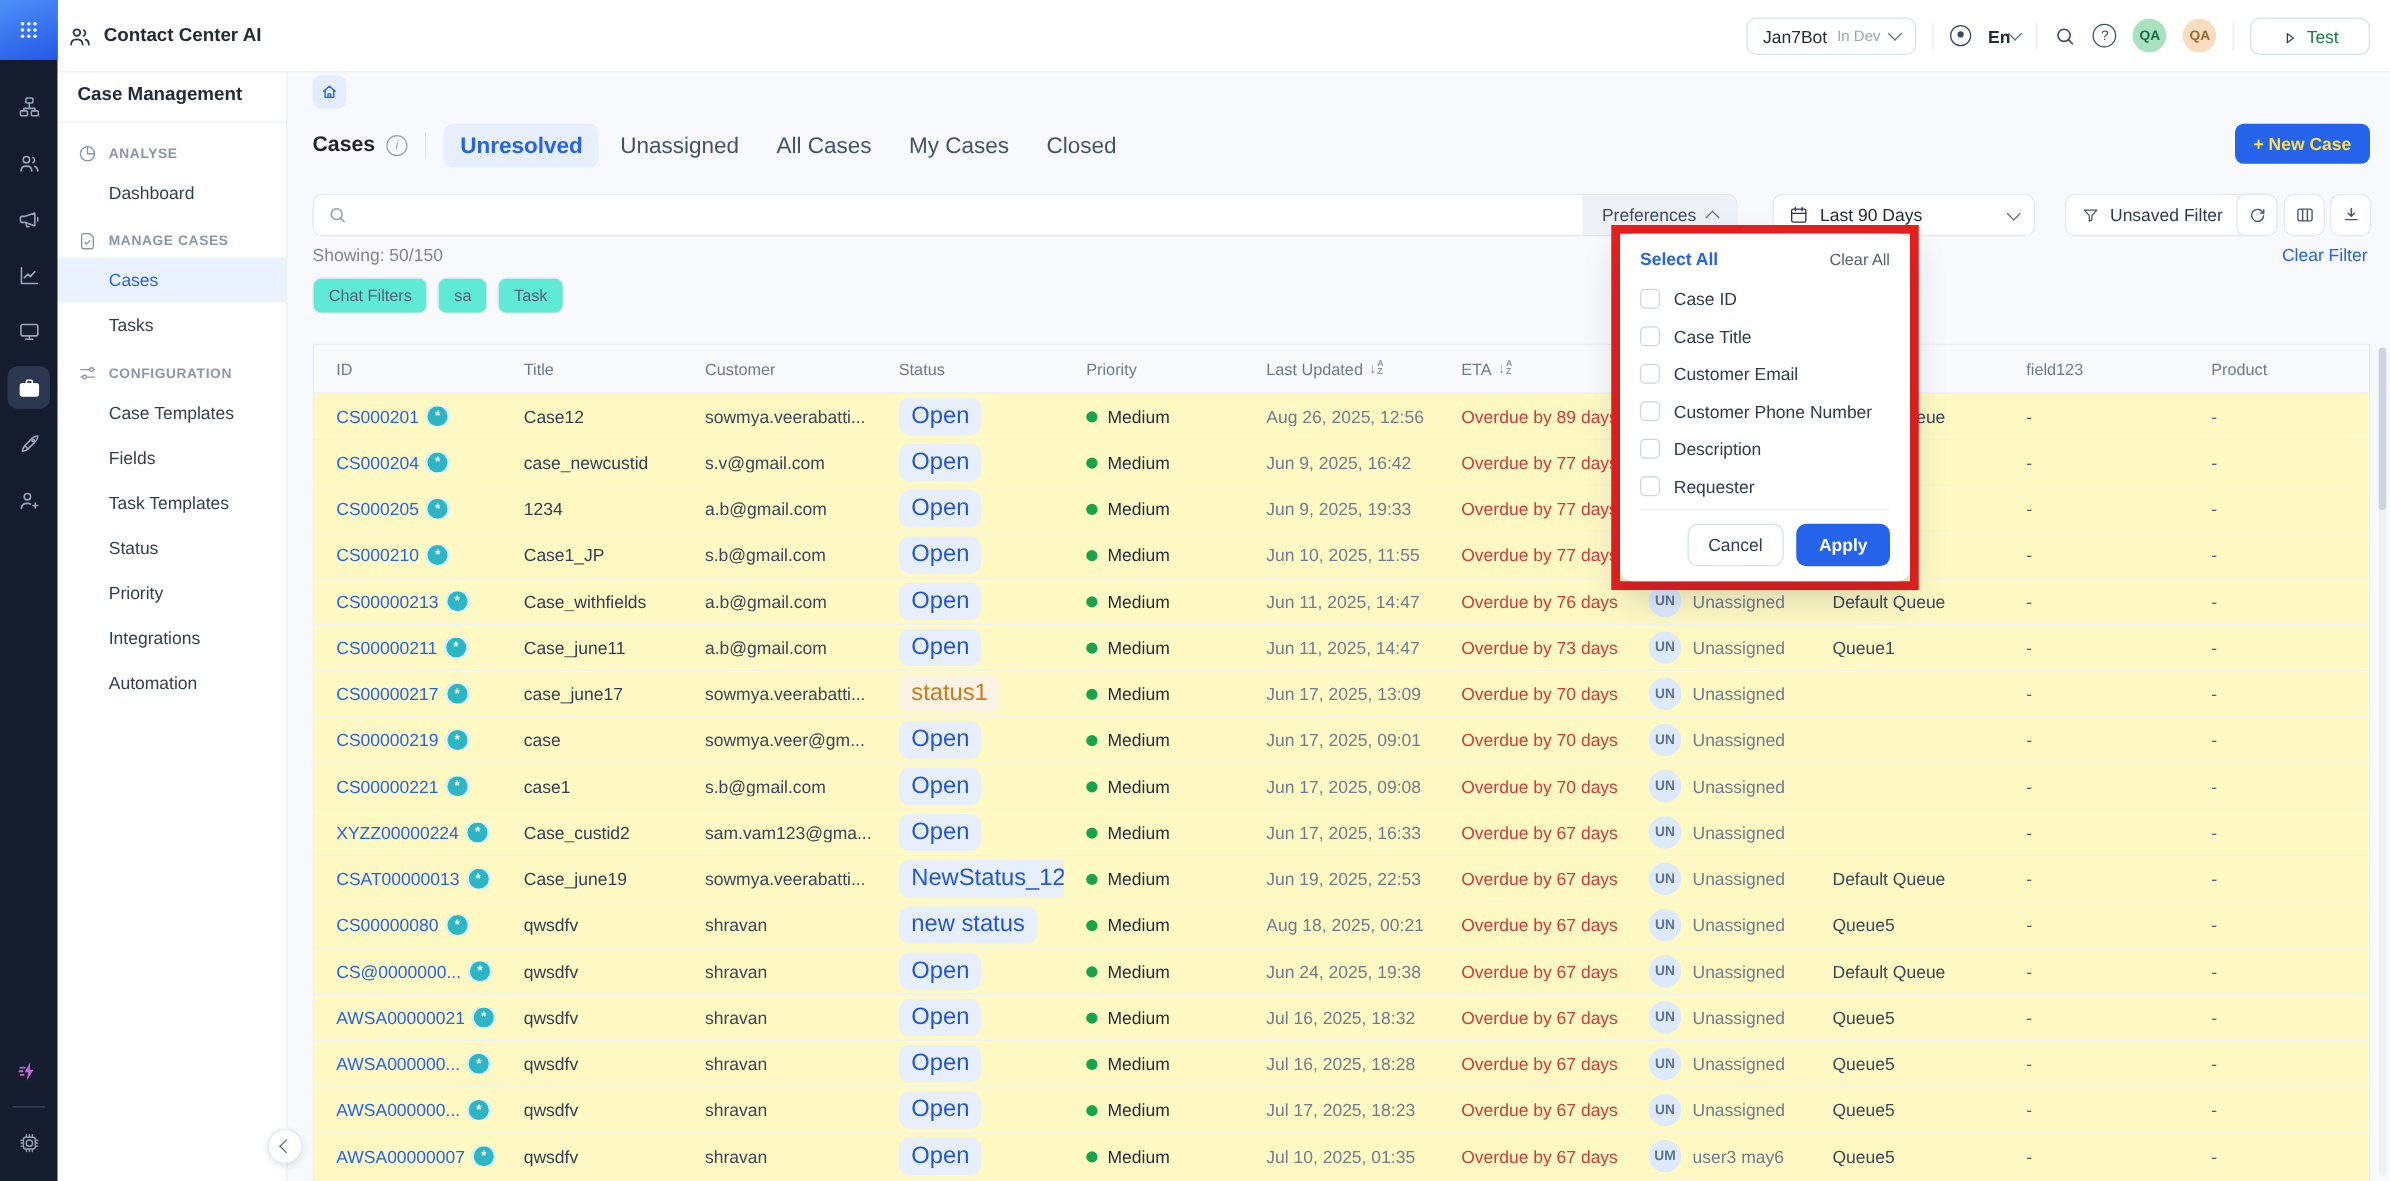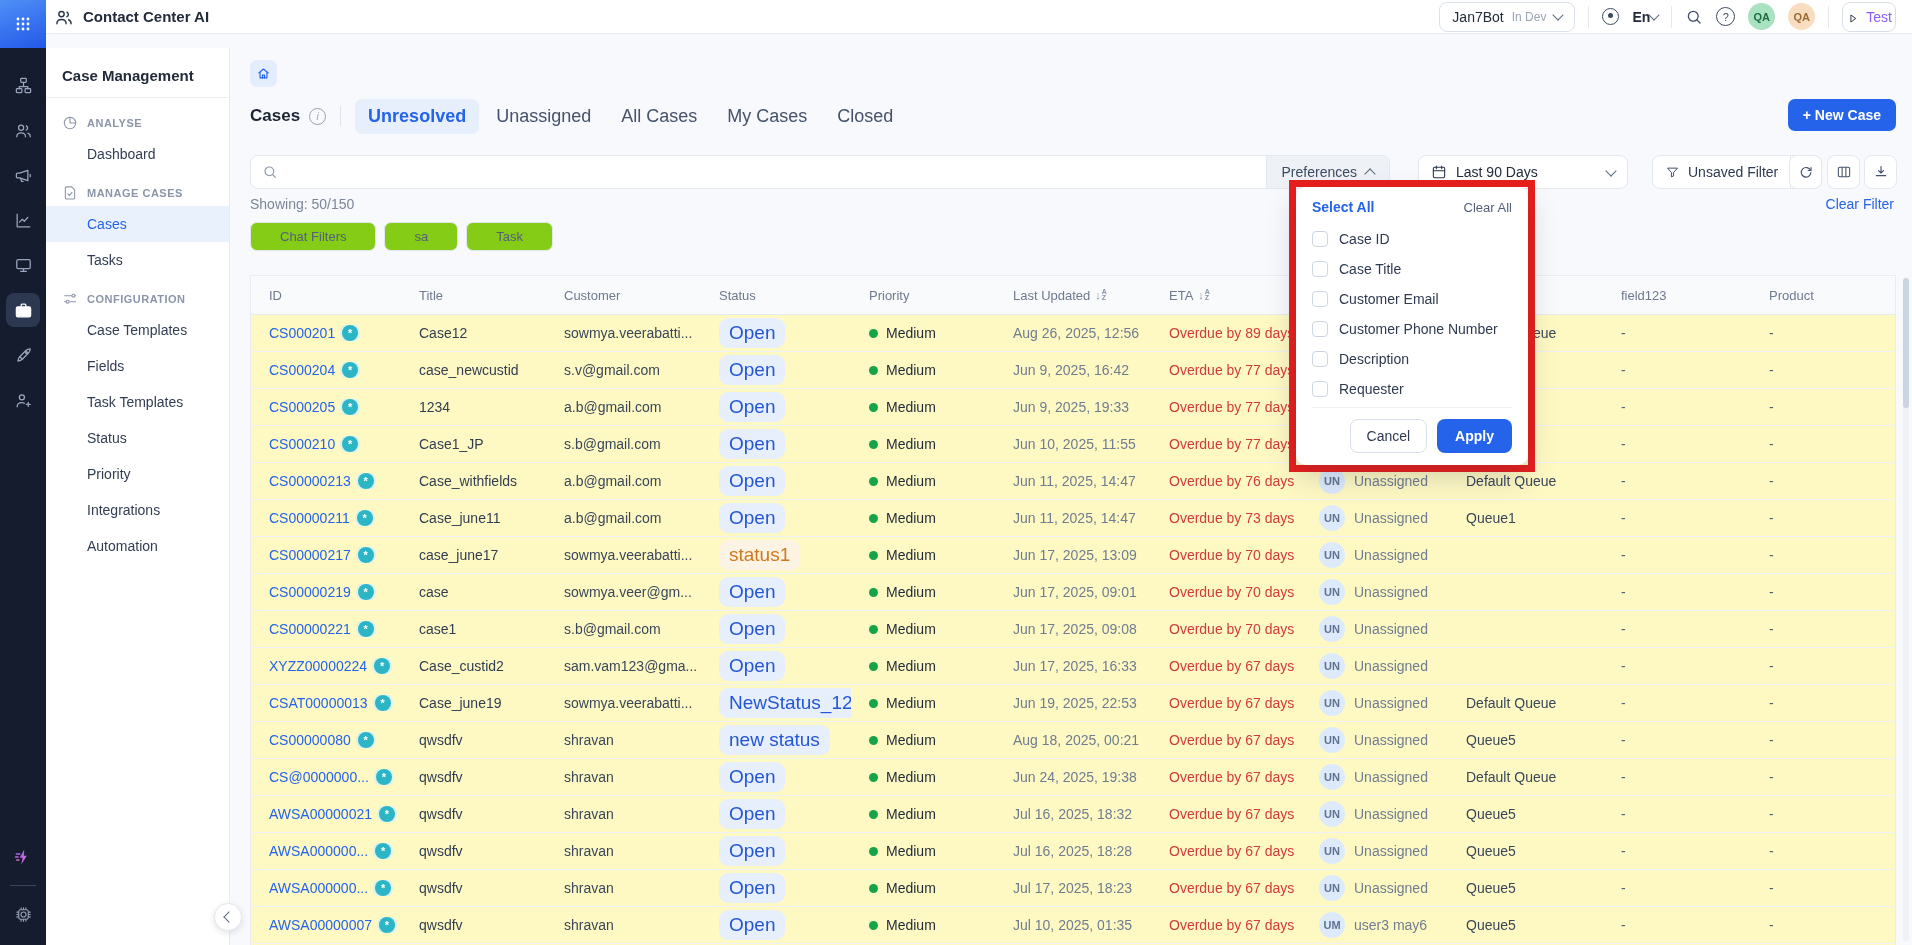--- a/index.html
+++ b/index.html
@@ -1,36 +1,36 @@
 <!DOCTYPE html>
 <html><head>
 <meta charset="utf-8">
 <style>
   html,body{margin:0;padding:0;}
   body{width:1912px;height:945px;position:relative;overflow:hidden;background:#f7f9fc;
        font-family:"Liberation Sans",sans-serif;color:#1f2937;-webkit-font-smoothing:antialiased;}
   svg{flex:none;display:block;}
 
   
-  .topbar{position:absolute;left:46px;top:0;right:0;height:34px;background:#fff;border-bottom:1px solid #e8ecf2;
+  .topbar{position:absolute;left:46px;top:0;right:0;height:58px;background:#fff;border-bottom:1px solid #e8ecf2;
           display:flex;align-items:center;justify-content:space-between;padding:0 16px 0 8px;box-sizing:border-box;z-index:6;}
   .tb-left{display:flex;align-items:center;gap:9px;}
   .app-title{font-size:15px;font-weight:700;color:#222b3a;}
   .tb-right{display:flex;align-items:center;gap:13px;}
   .bot-pill{display:flex;align-items:center;gap:8px;border:1px solid #dbe1ea;border-radius:8px;padding:6px 12px;font-size:14px;color:#222b3a;cursor:pointer;}
   .indev{color:#9aa5b5;font-size:12px;}
   .tb-sep{width:1px;height:22px;background:#e5eaf1;}
   .record-ic{width:15px;height:15px;border:1.6px solid #3c4a63;border-radius:50%;position:relative;}
   .record-ic::after{content:"";position:absolute;left:4.2px;top:4.2px;width:5px;height:5px;background:#3c4a63;border-radius:50%;}
   .lang{display:flex;align-items:center;gap:0;font-size:14px;font-weight:600;color:#222b3a;cursor:pointer;}
   .help-circ{width:17px;height:17px;border:1.5px solid #3c4a63;border-radius:50%;color:#3c4a63;font-size:11px;display:flex;align-items:center;justify-content:center;}
   .qa{width:27px;height:27px;border-radius:50%;font-size:11px;font-weight:700;display:flex;align-items:center;justify-content:center;cursor:pointer;}
   .qa.green{background:#a9e2c0;color:#1d6b42;}
   .qa.peach{background:#f8ddc0;color:#9a6b35;}
-  .test-btn{display:flex;align-items:flex-end;gap:7px;border:1px solid #d8dfe9;background:#fff;border-radius:8px;padding:6px 3px;font-size:14px;color:#8b5cf6;cursor:pointer;}
+  .test-btn{display:flex;align-items:flex-end;gap:7px;border:1px solid #d8dfe9;background:#fff;border-radius:8px;padding:6px 24px;font-size:14px;color:#15803d;cursor:pointer;}
 
   .chev{width:7px;height:7px;border-right:1.7px solid #5b6b7e;border-bottom:1.7px solid #5b6b7e;display:inline-block;}
   .chev.d{transform:rotate(45deg);margin-top:-3px;}
   .chev.u{transform:rotate(-135deg);margin-top:3px;}
   .chev.l{transform:rotate(135deg);margin-left:2px;}
 
   
   .rail{position:absolute;left:0;top:0;width:46px;height:945px;background:#151c2e;z-index:7;display:flex;flex-direction:column;align-items:center;}
   .rail-logo{width:46px;height:48px;background:linear-gradient(160deg,#4f90f7,#2358e8);display:flex;align-items:center;justify-content:center;cursor:pointer;}
   .rail-icons{display:flex;flex-direction:column;align-items:center;gap:11px;padding-top:20px;}
@@ -52,42 +52,42 @@
                 box-shadow:0 2px 6px rgba(25,35,60,.12);display:flex;align-items:center;justify-content:center;cursor:pointer;}
 
   
   .home-btn{position:absolute;left:250px;top:60px;width:27px;height:27px;background:#e4edfc;border-radius:7px;display:flex;align-items:center;justify-content:center;cursor:pointer;z-index:2;}
   .tabs-row{position:absolute;left:250px;top:100px;height:32px;display:flex;align-items:center;gap:9px;z-index:2;}
   .page-title{font-size:17px;font-weight:700;color:#1c2433;}
   .info-circ{width:15px;height:15px;border:1.3px solid #98a2b3;border-radius:50%;color:#98a2b3;font-size:10px;font-style:italic;display:flex;align-items:center;justify-content:center;}
   .vsep{width:1px;height:20px;background:#dde3ec;margin:0 5px;}
   .tab{padding:7px 13px;font-size:18px;color:#45526b;border-radius:7px;cursor:pointer;white-space:nowrap;}
   .tab.active{background:#e7effd;color:#2563eb;font-weight:600;}
-  .newcase{position:absolute;right:16px;top:99px;height:32px;background:#2563eb;color:#ffffff;font-size:14px;font-weight:600;border:none;border-radius:7px;padding:0 15px;display:flex;align-items:center;cursor:pointer;z-index:2;}
+  .newcase{position:absolute;right:16px;top:99px;height:32px;background:#2563eb;color:#fde047;font-size:14px;font-weight:600;border:none;border-radius:7px;padding:0 15px;display:flex;align-items:center;cursor:pointer;z-index:2;}
 
   .searchbox{position:absolute;left:250px;top:155px;width:1140px;height:34px;background:#fff;border:1px solid #e3e8ef;border-radius:8px;
              display:flex;align-items:center;box-sizing:border-box;z-index:2;}
   .searchbox input{flex:1;border:none;outline:none;font-size:14px;font-family:inherit;color:#2e3a4f;background:transparent;}
   .searchbox input::placeholder{color:#9aa5b5;}
   .search-ic{margin:0 9px 0 11px;}
   .pref-seg{margin-left:auto;height:32px;display:flex;align-items:center;gap:9px;padding:0 15px;background:#eef1f6;border-left:1px solid #e3e8ef;
             border-radius:0 7px 7px 0;font-size:14px;color:#3c4a63;cursor:pointer;}
   .datebox{position:absolute;left:1418px;top:155px;width:210px;height:34px;background:#fff;border:1px solid #e3e8ef;border-radius:8px;
            display:flex;align-items:center;gap:9px;padding:0 12px;box-sizing:border-box;font-size:14px;color:#222b3a;cursor:pointer;z-index:2;}
   .datebox .chev{margin-left:auto;}
   .filterbox{position:absolute;left:1652px;top:155px;height:34px;background:#fff;border:1px solid #e3e8ef;border-radius:8px;
              display:flex;align-items:center;box-sizing:border-box;font-size:14px;color:#2e3a4f;z-index:2;}
   .filter-main{display:flex;align-items:center;gap:8px;padding:0 12px;cursor:pointer;}
   .filter-chev{border-left:1px solid #e3e8ef;height:33px;display:flex;align-items:center;justify-content:center;width:30px;cursor:pointer;}
   .iconbtn{position:absolute;top:155px;width:33px;height:34px;background:#fff;border:1px solid #e3e8ef;border-radius:8px;
            display:flex;align-items:center;justify-content:center;box-sizing:border-box;cursor:pointer;z-index:2;}
   .showing{position:absolute;left:250px;top:196px;font-size:14px;color:#7b8699;z-index:2;}
   .clear-filter{position:absolute;right:18px;top:196px;font-size:14px;color:#2563eb;cursor:pointer;z-index:2;}
   .chips{position:absolute;left:250px;top:222px;display:flex;gap:8px;z-index:2;}
-  .chip{border:1px solid #e1e6ee;background:#84cc16;border-radius:7px;padding:6px 29px;font-size:13px;color:#55607a;cursor:pointer;}
+  .chip{border:1px solid #e1e6ee;background:#5eead4;border-radius:7px;padding:6px 12px;font-size:13px;color:#55607a;cursor:pointer;}
 
   
   .table{position:absolute;left:250px;top:275px;width:1646px;bottom:0;background:#fff;border:1px solid #e9edf3;border-bottom:none;
          overflow:hidden;box-sizing:border-box;z-index:1;}
   .thead,.trow{display:grid;grid-template-columns:150px 145px 155px 150px 144px 156px 150px 147px 155px 148px 144px;align-items:center;}
   .thead{height:38px;background:#f8fafc;border-bottom:1px solid #e6ebf1;font-size:13px;color:#6e7a8e;}
   .trow{height:36px;border-bottom:1px solid #eef1f6;font-size:14px;background:#fef9c3;}
   .cell{padding-left:18px;white-space:nowrap;overflow:hidden;display:flex;align-items:center;box-sizing:border-box;}
   .hcell{gap:5px;}
   .sort{display:inline-flex;align-items:center;gap:1px;color:#8a94a6;}

